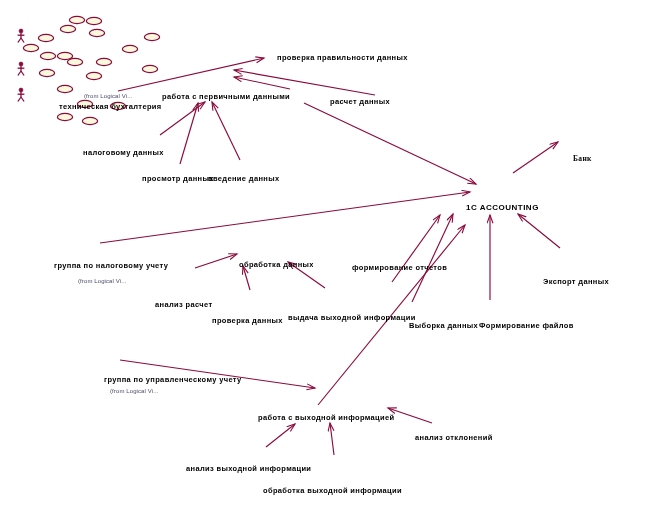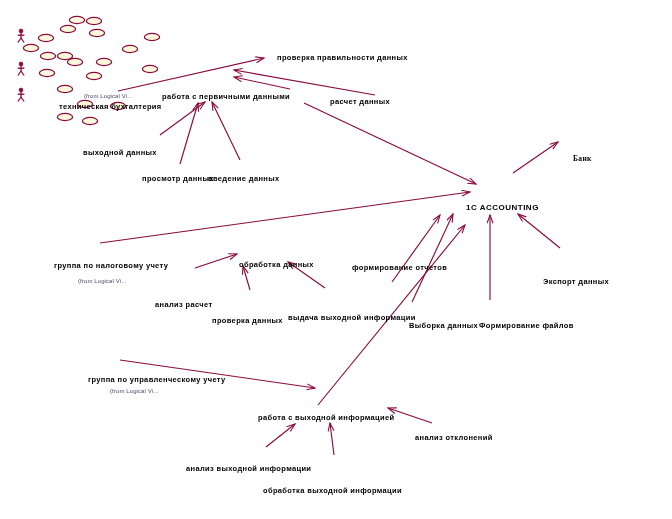--- a/index.html
+++ b/index.html
@@ -125,36 +125,36 @@
         <line x1="432" y1="423" x2="388" y2="408" stroke="#8b0a3c" stroke-width="1.15" marker-end="url(#ah)"></line>
       </g>
   </svg>
 
   <div id="label-layer">
       <div class="lbl hub" style="left: 466px; top: 203px;">1C ACCOUNTING</div>
       <div class="lbl" style="left: 277px; top: 53px;">проверка правильности данных</div>
       <div class="lbl" style="left: 162px; top: 92px;">работа с первичными данными</div>
       <div class="lbl" style="left: 330px; top: 97px;">расчет данных</div>
       <div class="lbl" style="left: 573px; top: 154px; font-family: Liberation Serif, serif;">Банк</div>
-      <div class="lbl" style="left: 83px; top: 148px;">выходной данных</div>
+      <div class="lbl" style="left: 83px; top: 148px;">налоговому данных</div>
       <div class="lbl" style="left: 142px; top: 174px;">просмотр данных</div>
       <div class="lbl" style="left: 208px; top: 174px;">введение данных</div>
       <div class="lbl" style="left: 239px; top: 260px;">обработка данных</div>
       <div class="lbl" style="left: 352px; top: 263px;">формирование отчетов</div>
       <div class="lbl" style="left: 543px; top: 277px;">Экспорт данных</div>
       <div class="lbl" style="left: 155px; top: 300px;">анализ расчет</div>
       <div class="lbl" style="left: 212px; top: 316px;">проверка данных</div>
       <div class="lbl" style="left: 288px; top: 313px; text-align: center;">выдача выходной информации</div>
       <div class="lbl" style="left: 409px; top: 321px;">Выборка данных</div>
       <div class="lbl" style="left: 479px; top: 321px;">Формирование файлов</div>
       <div class="lbl" style="left: 258px; top: 413px;">работа с выходной информацией</div>
       <div class="lbl" style="left: 415px; top: 433px;">анализ отклонений</div>
       <div class="lbl" style="left: 186px; top: 464px;">анализ выходной информации</div>
       <div class="lbl" style="left: 263px; top: 486px;">обработка выходной информации</div>
       <div class="lbl" style="left: 59px; top: 82px; margin-top: 20px;">техническая бухгалтерия</div>
       <div class="lbl pkg" style="left: 84px; top: 92px;">(from Logical Vi...</div>
       <div class="lbl" style="left: 54px; top: 261px;">группа по налоговому учету</div>
       <div class="lbl pkg" style="left: 78px; top: 277px;">(from Logical Vi...</div>
-      <div class="lbl" style="left: 88px; top: 375px;">группа по  управленческому учету</div>
+      <div class="lbl" style="left: 104px; top: 375px;">группа по  управленческому учету</div>
       <div class="lbl pkg" style="left: 110px; top: 387px;">(from Logical Vi...</div>
     </div>
 
 </div>
 
 </body></html>

